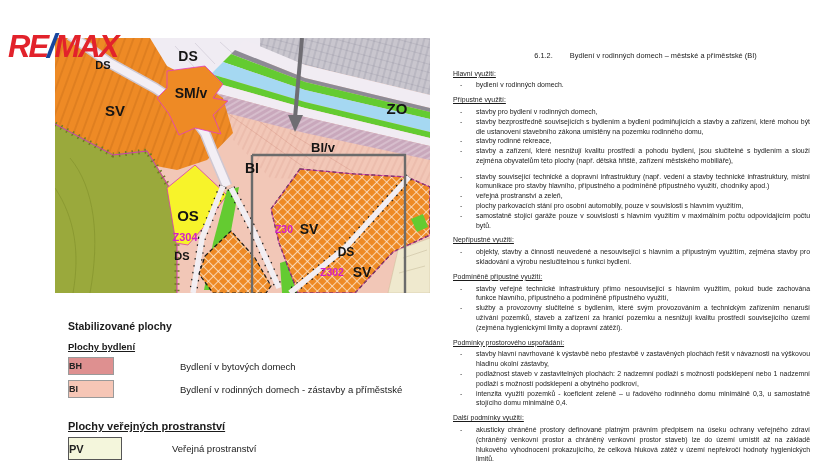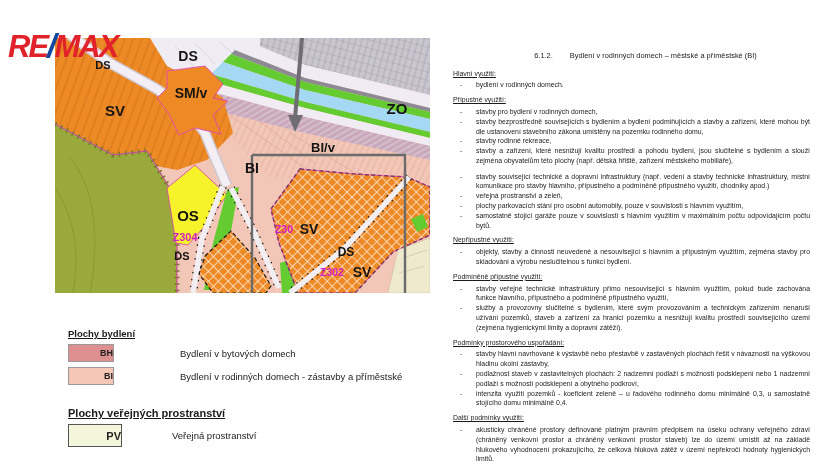--- a/index.html
+++ b/index.html
@@ -16,21 +16,21 @@
   .map-wrap{position:absolute;left:55px;top:38px;width:305px;height:255px;z-index:5;}
   .map-wrap svg{display:block;}
   .mlbl{font-family:"Liberation Sans",sans-serif;font-weight:bold;}
   
   .legend{position:absolute;left:68px;top:319px;width:340px;z-index:6;}
   .legend-title{font-weight:bold;font-size:11.5px;letter-spacing:.2px;}
   .legend-subtitle{font-weight:bold;font-size:10.5px;margin-top:1px;}
   .legend-group-heading{font-weight:bold;font-size:9.5px;text-decoration:underline;margin-top:9px;}
   .legend-row{display:flex;align-items:center;margin-top:5px;}
   .swatch{width:44px;height:16px;border:1px solid #9a9a9a;display:flex;align-items:center;
-          justify-content:flex-end;font-weight:bold;font-size:9px;color:#222;flex:0 0 auto;}
+          justify-content:flex-start;font-weight:bold;font-size:9px;color:#222;flex:0 0 auto;}
   .swatch.pv{width:52px;height:21px;border:1px solid #555;font-size:11px;}
   .legend-label{margin-left:66px;font-size:9.5px;color:#222;}
   .legend-row.pv-row .legend-label{margin-left:50px;}
   .legend-group-heading.g2{margin-top:22px;font-size:11px;}
   
   .doc{position:absolute;left:453px;top:51px;width:357px;z-index:6;
        font-size:6.9px;line-height:1.42;color:#1b1b1b;}
   .doc-heading{display:flex;font-weight:normal;font-size:7.4px;padding-left:28px;margin-bottom:7px;justify-content:center;}
   .doc-heading .num{margin-right:17px;}
   .sec-title{text-decoration:underline;margin:5px 0 2px 0;}
@@ -143,20 +143,21 @@
     <text class="mlbl" x="229" y="195" font-size="10.5" text-anchor="middle" fill="#d41fc8">Z30</text>
     <text class="mlbl" x="254" y="196" font-size="14" text-anchor="middle" fill="#141414">SV</text>
     <text class="mlbl" x="291" y="218" font-size="12" text-anchor="middle" fill="#141414">DS</text>
     <text class="mlbl" x="277" y="238" font-size="10.5" text-anchor="middle" fill="#d41fc8">Z302</text>
     <text class="mlbl" x="307" y="239" font-size="14" text-anchor="middle" fill="#141414">SV</text>
   </g>
 </svg>
 </div>
 
 <div class="legend">
+  <div class="legend-subtitle">Stabilizované plochy</div>
 
   <div class="legend-group-heading">Plochy bydlení</div>
   <div class="legend-row">
     <div class="swatch" style="background: rgb(222, 144, 144);">
       <span>BH</span>
     </div>
     <div class="legend-label">Bydlení v bytových domech</div>
   </div>
   <div class="legend-row">
     <div class="swatch" style="background: rgb(246, 198, 182);">

